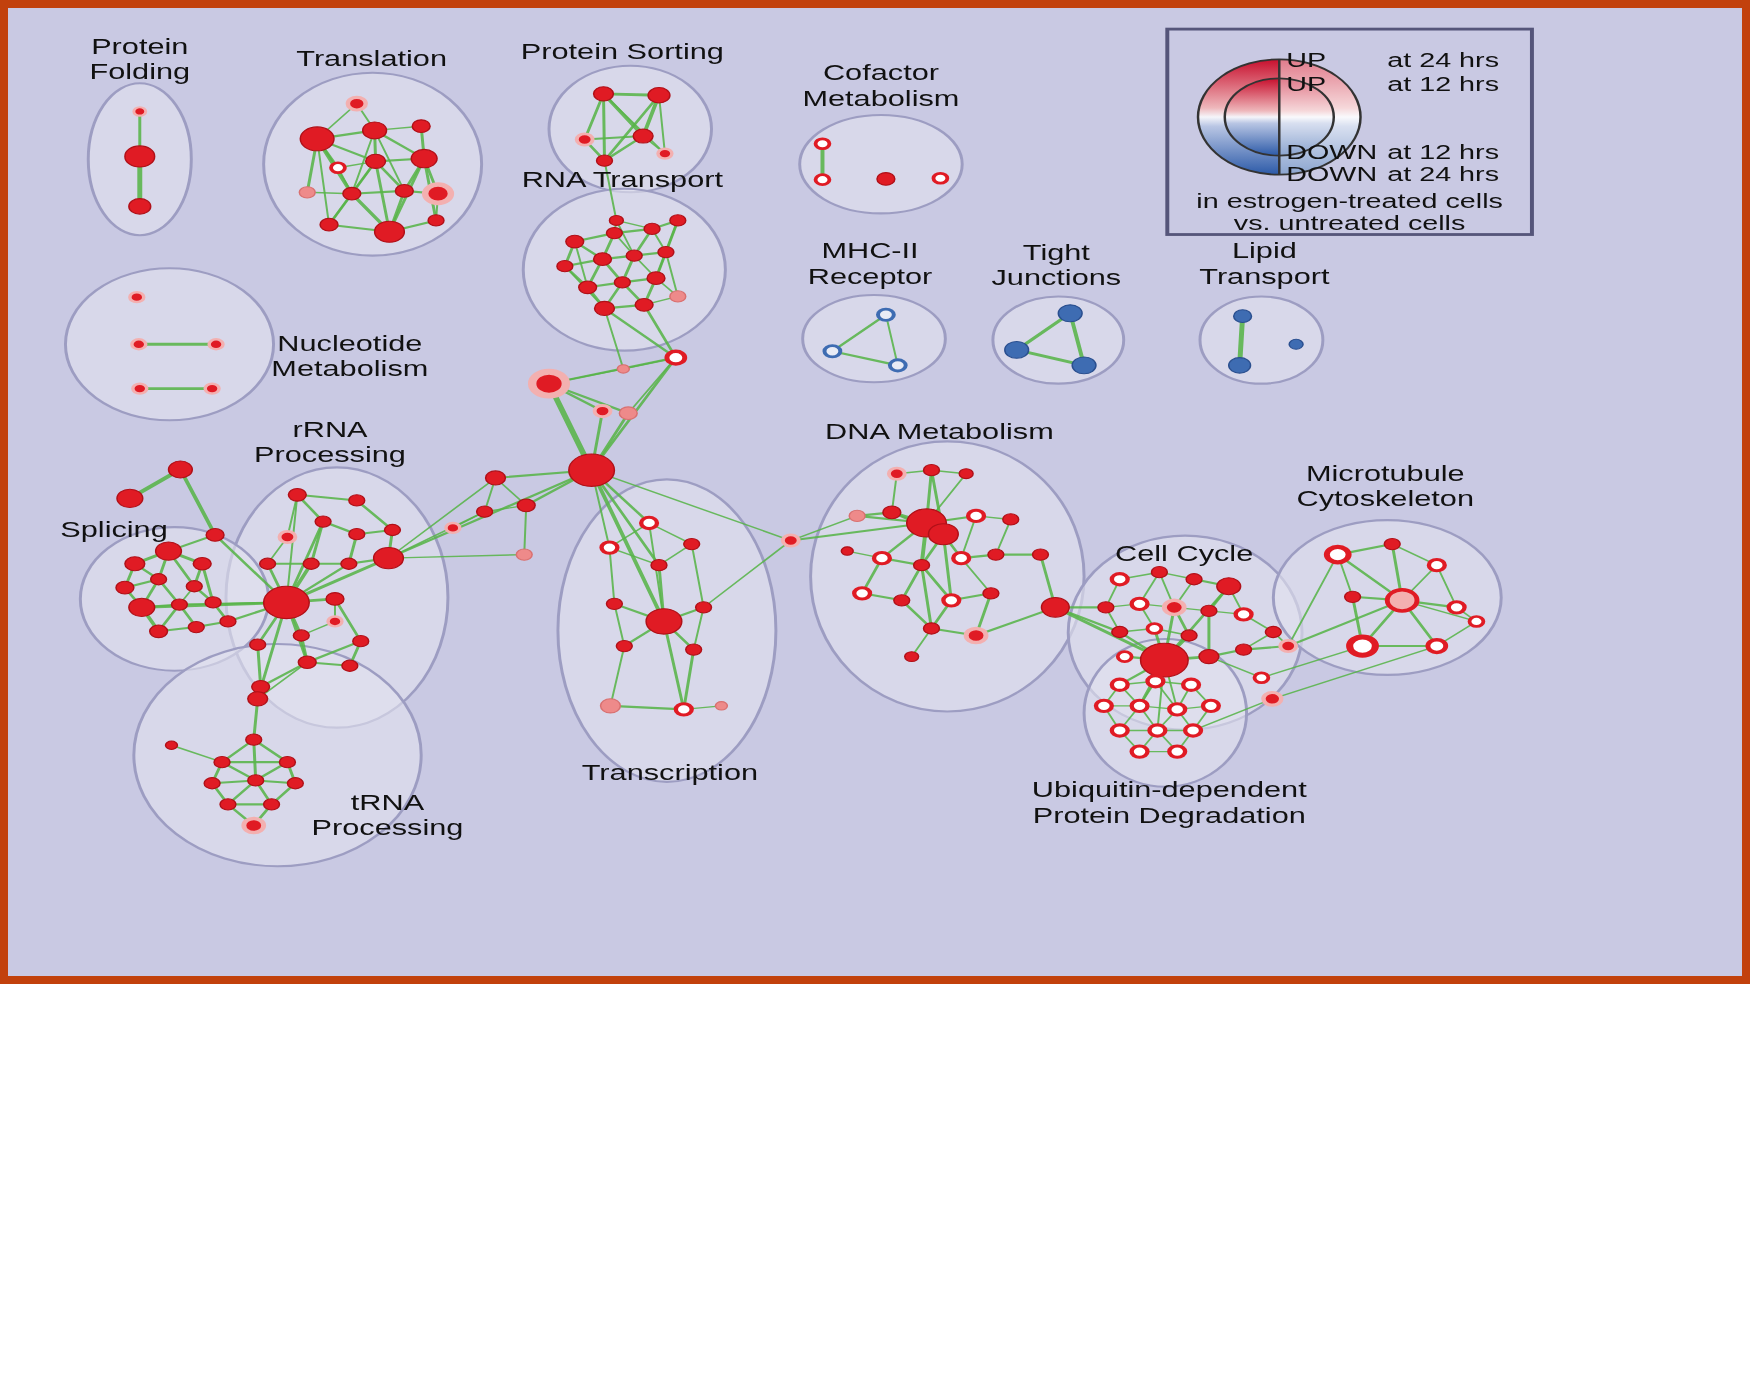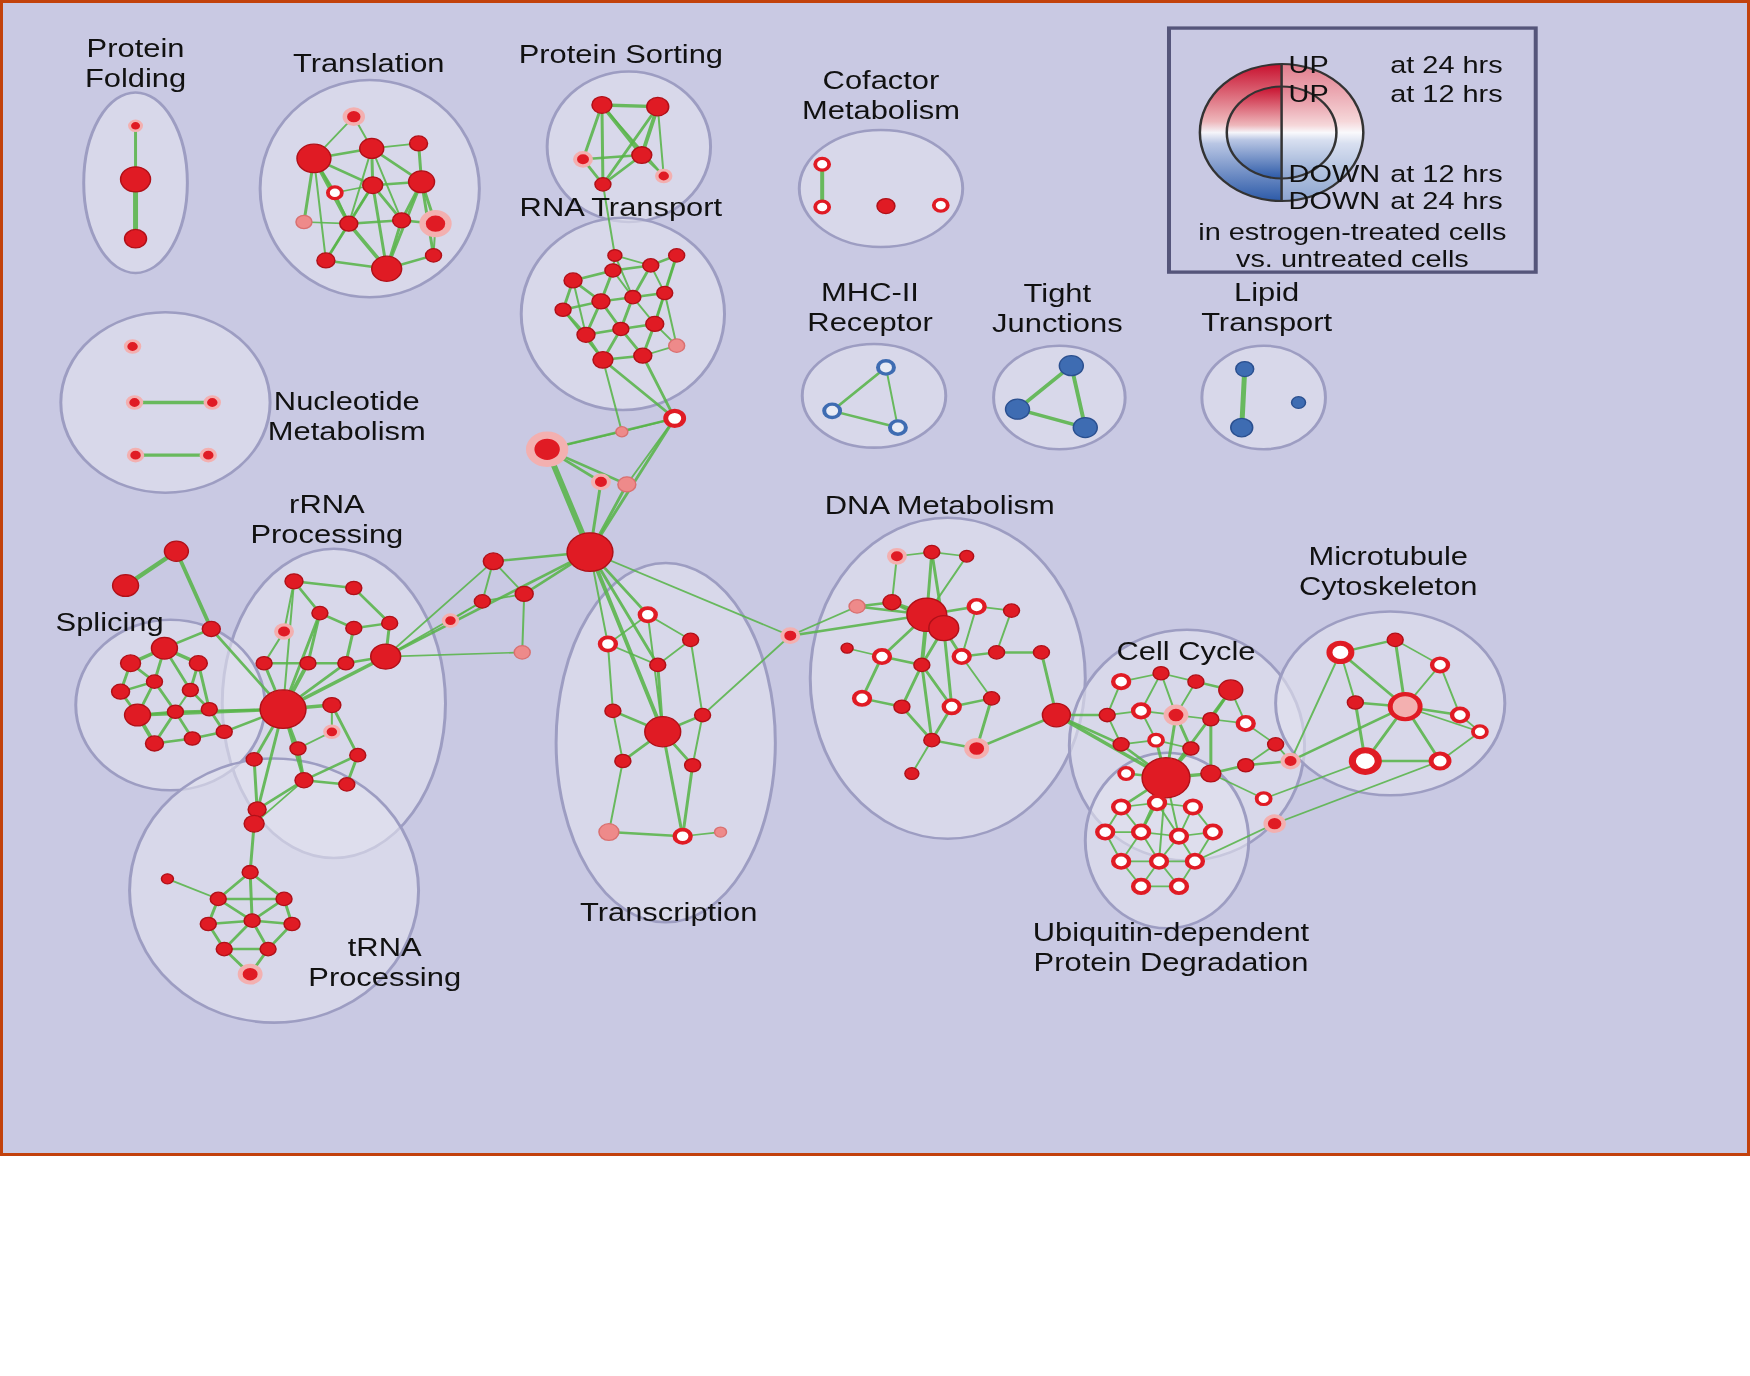--- a/index.html
+++ b/index.html
@@ -1,20 +1,20 @@
 <!DOCTYPE html>
 <html><head>
 <meta charset="utf-8">
 <style>
   html,body{margin:0;padding:0;background:#ffffff;}
   .frame{
     position:relative;
-    width:1750px;height:1156px;
+    width:1750px;height:984px;
     box-sizing:border-box;
-    border:3px solid #c2410c;
+    border:8px solid #c2410c;
     background:#c9c9e3;
     overflow:hidden;
   }
   svg{display:block;width:100%;height:100%;}
   .cluster-label{
     font-family:"Liberation Sans", sans-serif;
     font-size:31px;
     fill:#111111;
   }
   .legend-word,.legend-time{

